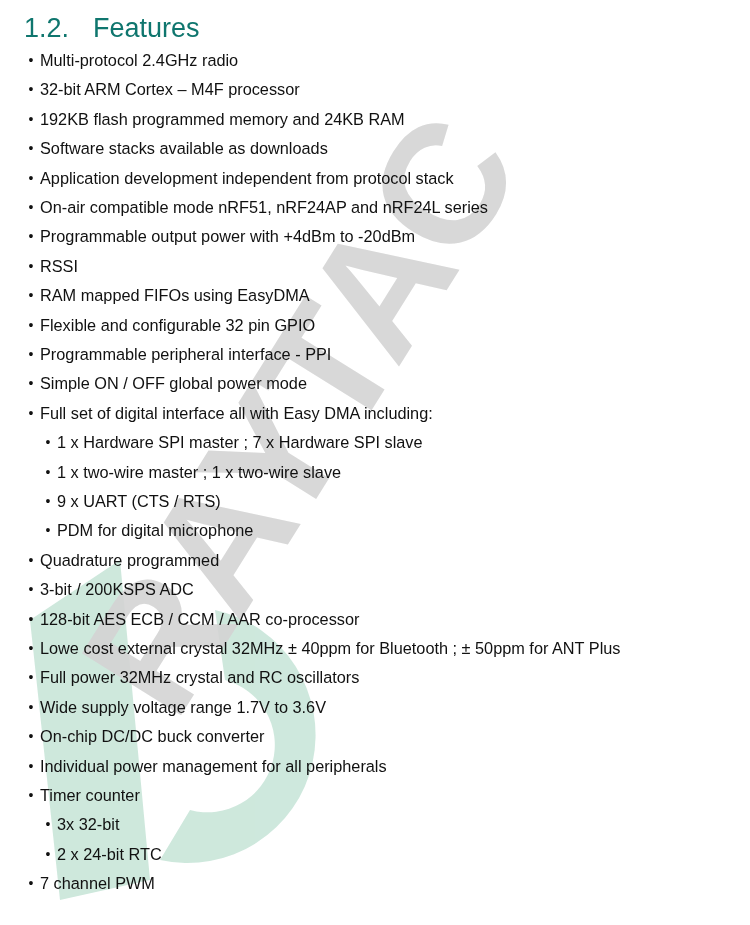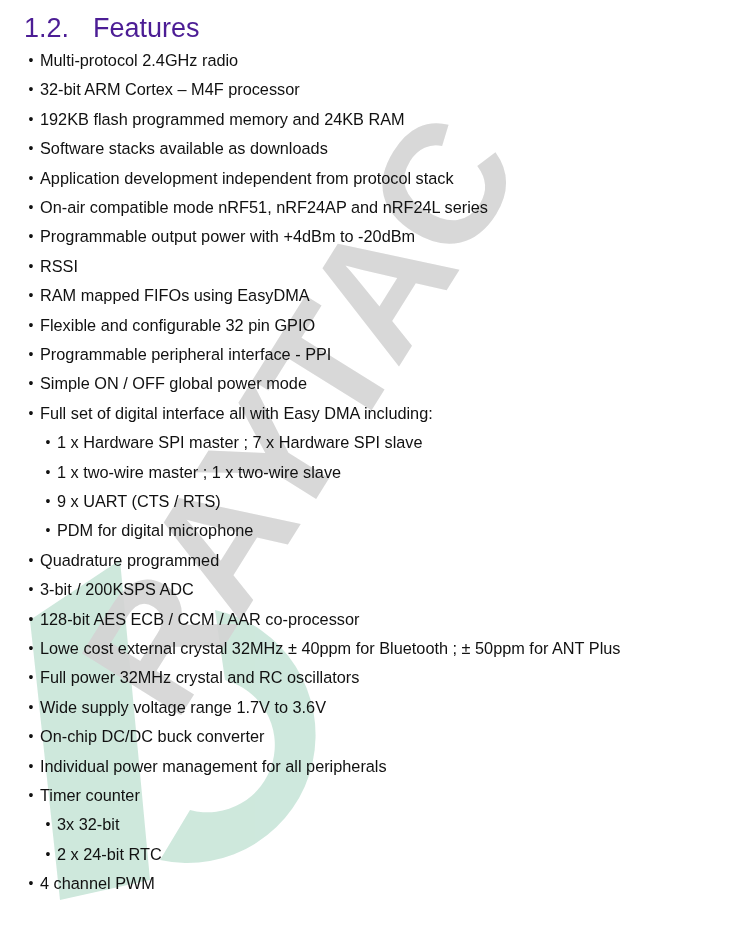--- a/index.html
+++ b/index.html
@@ -27,21 +27,21 @@
     .page {
       position: relative;
       z-index: 1;
     }
     .title {
       position: absolute;
       left: 24px;
       top: 12px;
       font-size: 27px;
       line-height: 32px;
-      color: #4c1d95;
+      color: #0f766e;
       white-space: pre;
       margin: 0;
       font-weight: normal;
     }
     .title .num { display: inline-block; width: 69px; }
     ul.features {
       list-style: none;
       margin: 0;
       padding: 0;
       position: absolute;
@@ -195,16 +195,16 @@
     <li class="lvl2" style="top:764.4px">
         <span class="bullet">•</span>
         <span class="txt">3x 32-bit</span>
       </li>
     <li class="lvl2" style="top:793.8px">
         <span class="bullet">•</span>
         <span class="txt">2 x 24-bit RTC</span>
       </li>
     <li class="lvl1" style="top:823.2px">
         <span class="bullet">•</span>
-        <span class="txt">4 channel PWM</span>
+        <span class="txt">7 channel PWM</span>
       </li>
   </ul>
 </div>
 
 </body></html>

